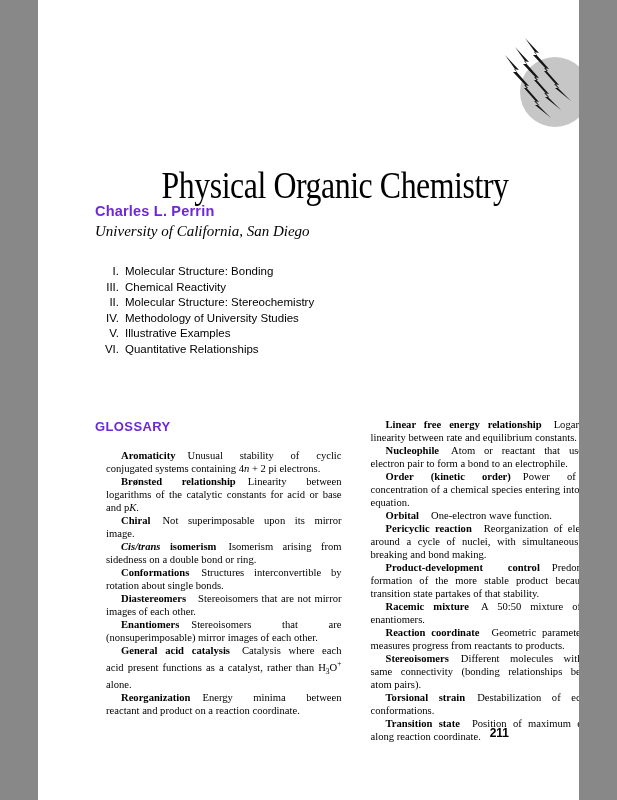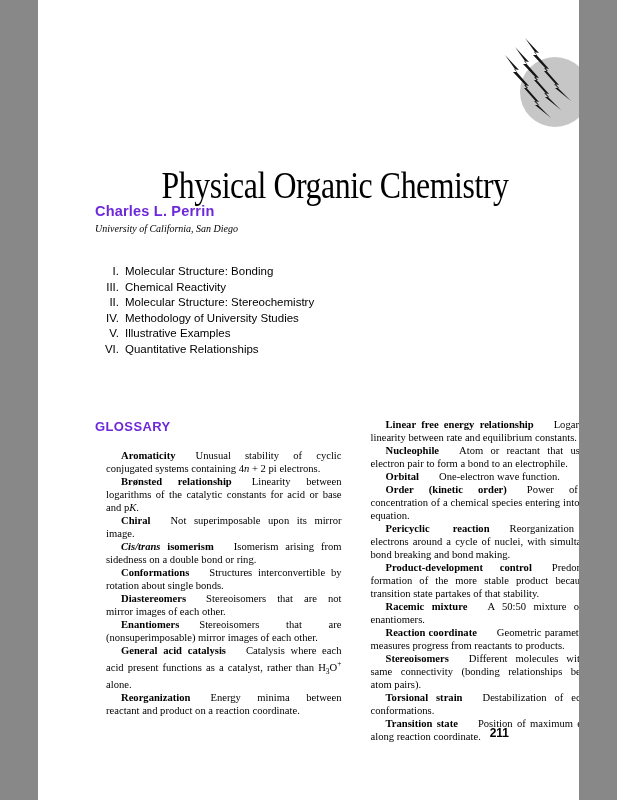--- a/index.html
+++ b/index.html
@@ -24,21 +24,21 @@
 
   
   .author-block { position:absolute; left:57px; top:203px; }
   .author-name {
     font-family:"Liberation Sans", sans-serif;
     font-size:14.5px; font-weight:700; color:#6d28d9; letter-spacing:0.2px;
   }
   .affiliation {
     margin-top:4px;
     font-family:"Liberation Serif", serif;
-    font-style:italic; font-size:10px; color:#000;
+    font-style:italic; font-size:15px; color:#000;
   }
 
   
   .toc { position:absolute; left:57px; top:264px;
     font-family:"Liberation Sans", sans-serif; font-size:11.5px; color:#000; }
   .toc-row { display:flex; line-height:15.6px; }
   .toc-num { width:24px; text-align:right; flex:0 0 24px; }
   .toc-label { margin-left:6px; }
 
   
@@ -49,21 +49,21 @@
   .gcol { flex:1 1 0; min-width:0; }
   .glossary-heading {
     margin:1px 0 15px 0;
     font-family:"Liberation Sans", sans-serif;
     font-size:13px; font-weight:700; letter-spacing:0.4px; color:#6d28d9;
   }
   .entry {
     margin:0; padding-left:11px; text-indent:-11px;
     font-size:10.6px; line-height:13px; text-align:justify; color:#000;
   }
-  .entry .term { font-weight:700; margin-right:20px;padding-left:26px; }
+  .entry .term { font-weight:700; margin-right:12px;padding-left:26px; }
   .entry sub, .entry sup { font-size:7.5px; }
 
   
   .page-number {
     position:absolute; top:726px; right:70px;
     font-family:"Liberation Sans", sans-serif;
     font-size:12px; font-weight:700; color:#000;
   }
 </style>
 </head>
@@ -128,22 +128,22 @@
       <p class="entry"><b class="term">Conformations</b><span>Structures interconvertible by rotation about single bonds.</span></p>
       <p class="entry"><b class="term">Diastereomers</b><span>Stereoisomers that are not mirror images of each other.</span></p>
       <p class="entry"><b class="term">Enantiomers</b><span>Stereoisomers that are (nonsuperimposable) mirror images of each other.</span></p>
       <p class="entry"><b class="term">General acid catalysis</b><span>Catalysis where each acid present functions as a catalyst, rather than H<sub>3</sub>O<sup>+</sup> alone.</span></p>
       <p class="entry"><b class="term">Reorganization</b><span>Energy minima between reactant and product on a reaction coordinate.</span></p>
     </div>
 
     <div class="gcol">
       <p class="entry"><b class="term">Linear free energy relationship</b><span>Logarithmic linearity between rate and equilibrium constants.</span></p>
       <p class="entry"><b class="term">Nucleophile</b><span>Atom or reactant that uses an electron pair to form a bond to an electrophile.</span></p>
+      <p class="entry"><b class="term">Order (kinetic order)</b><span>Power of the concentration of a chemical species entering into a rate equation.</span></p>
       <p class="entry"><b class="term">Orbital</b><span>One-electron wave function.</span></p>
-      <p class="entry"><b class="term">Order (kinetic order)</b><span>Power of the concentration of a chemical species entering into a rate equation.</span></p>
       <p class="entry"><b class="term">Pericyclic reaction</b><span>Reorganization of electrons around a cycle of nuclei, with simultaneous bond breaking and bond making.</span></p>
       <p class="entry"><b class="term">Product-development control</b><span>Predominant formation of the more stable product because its transition state partakes of that stability.</span></p>
       <p class="entry"><b class="term">Racemic mixture</b><span>A 50:50 mixture of two enantiomers.</span></p>
       <p class="entry"><b class="term">Reaction coordinate</b><span>Geometric parameter that measures progress from reactants to products.</span></p>
       <p class="entry"><b class="term">Stereoisomers</b><span>Different molecules with the same connectivity (bonding relationships between atom pairs).</span></p>
       <p class="entry"><b class="term">Torsional strain</b><span>Destabilization of eclipsed conformations.</span></p>
       <p class="entry"><b class="term">Transition state</b><span>Position of maximum energy along reaction coordinate.</span></p>
     </div>
   </div>
 

